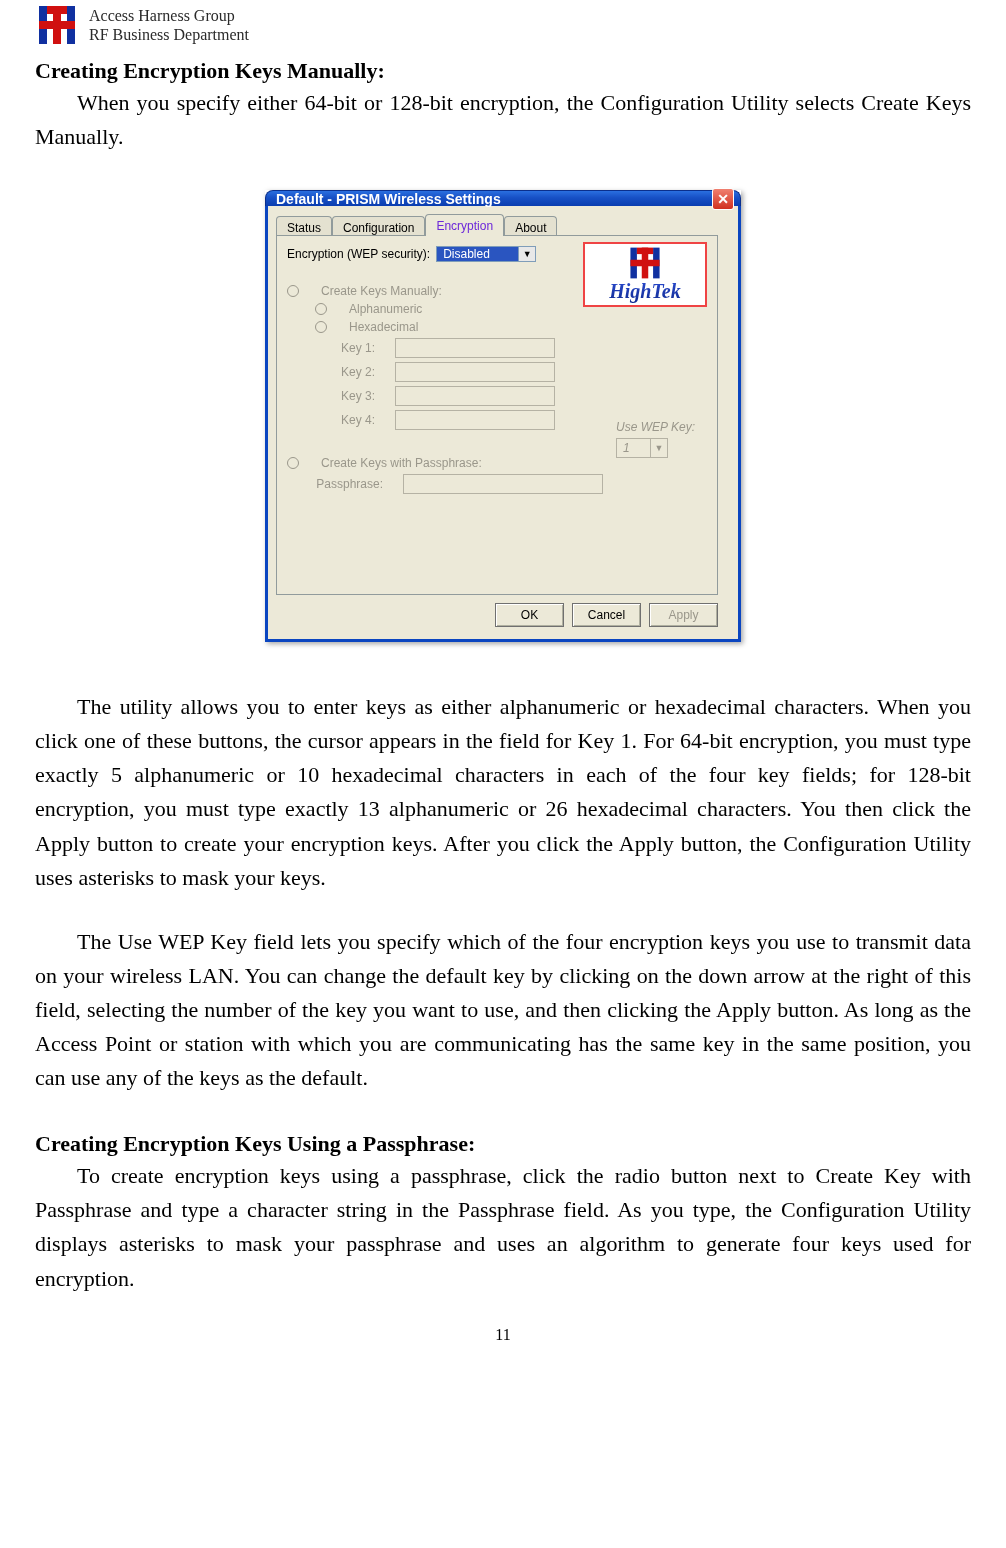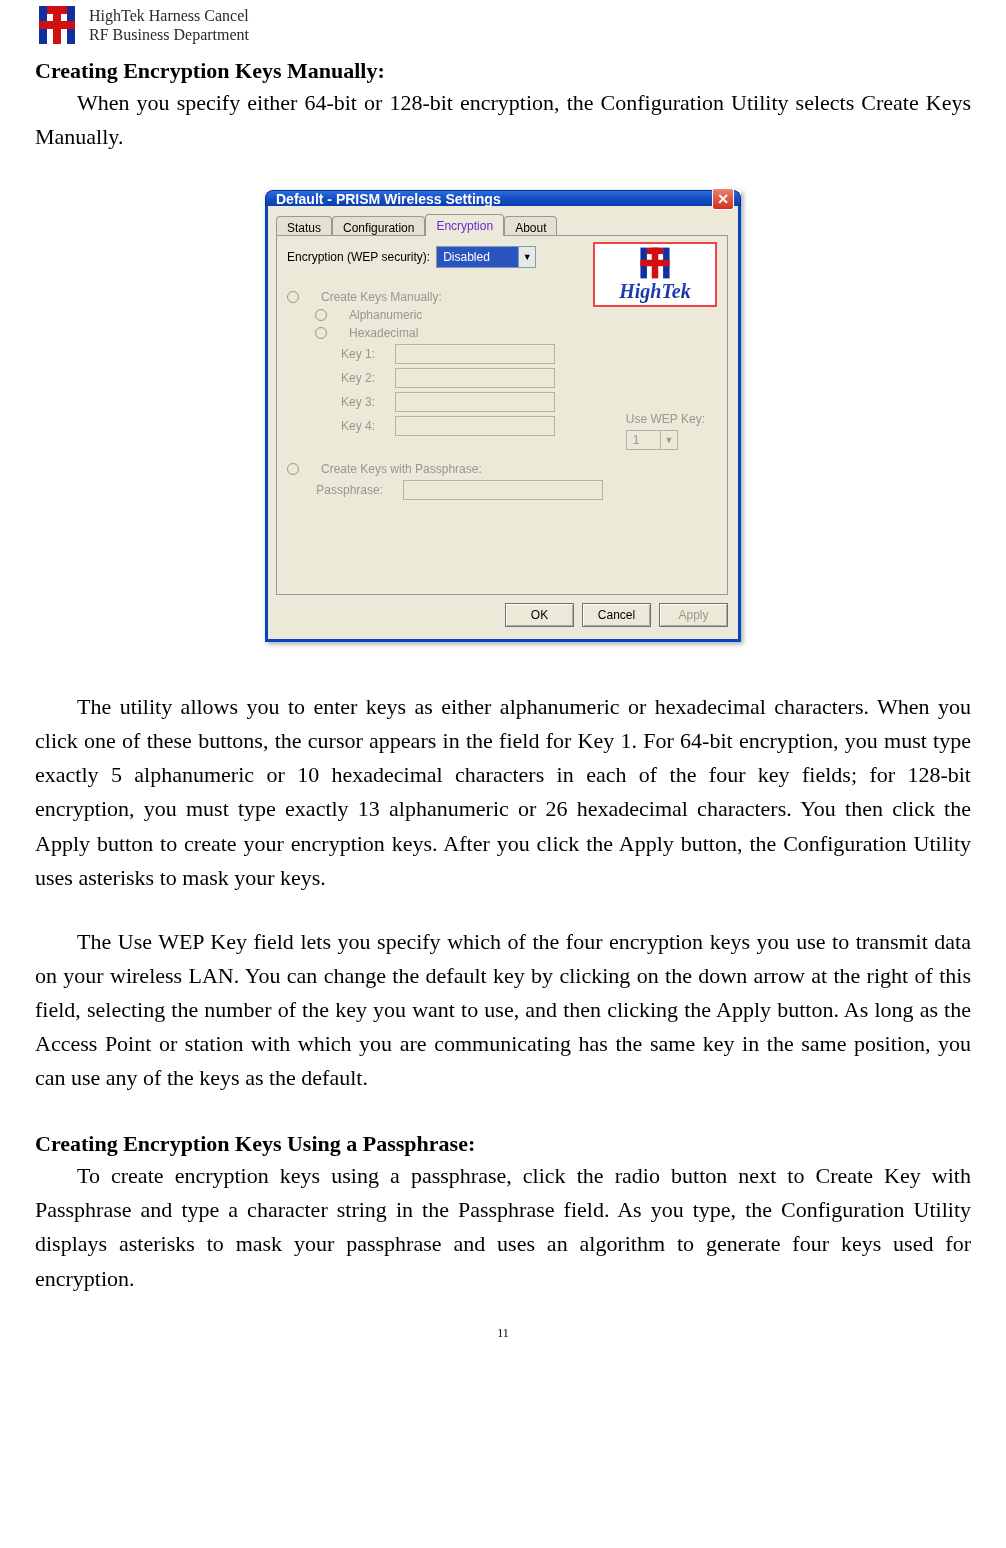--- a/index.html
+++ b/index.html
@@ -40,21 +40,21 @@
   p.body-text {
     margin: 0 0 4px 0;
     font-size: 22px;
     line-height: 1.55;
     text-align: justify;
   }
   .indent { text-indent: 42px; }
   .spacer { height: 34px; }
   .page-num {
     text-align: center;
-    font-size: 12px;
+    font-size: 16px;
     margin-top: 30px;
   }
 
   
   .dialog-wrap {
     width: 476px;
     margin: 36px auto 14px auto;
     box-shadow: 2px 2px 5px rgba(0,0,0,.35);
     font-family: Tahoma, sans-serif;
     font-size: 12px;
@@ -78,21 +78,21 @@
     background: linear-gradient(#f08070,#d03020);
     border: 1px solid #fff;
     border-radius: 3px;
     display:flex; align-items:center; justify-content:center;
     color:#fff; font-weight:bold;
   }
   .dlg-body {
     border: 3px solid #0a45c0;
     border-top: none;
     background: #ece9d8;
-    padding: 8px 10px 12px 8px;
+    padding: 8px 20px 12px 8px;
   }
   .tabs-row { display:flex; gap:0; margin-bottom:-1px; }
   .tab {
     border:1px solid #919b9c;
     border-bottom:none;
     background:#ece9d8;
     padding:4px 10px 3px 10px;
     border-radius:4px 4px 0 0;
     font-size:12px;
     color:#6d28d9;
@@ -105,21 +105,21 @@
     padding:10px 10px 10px 10px;
     position:relative;
     min-height: 360px;
   }
   .enc-row { display:flex; align-items:center; gap:6px; }
   .wep-label { color:#000; }
   .combo {
     display:flex; align-items:flex-end;
     border:1px solid #7f9db9;
     background:#fff;
-    height:22px;
+    height:16px;
     width:100px;
   }
   .combo .sel {
     background:#2a55c0; color:#fff; padding:0 6px; flex:1; display:flex; align-items:center; height:100%;
   }
   .combo .dd {
     width:17px; height:100%; background:#e8e8e8;
     border-left:1px solid #7f9db9;
     display:flex; align-items:center; justify-content:center;
     font-size:9px; color:#000;
@@ -156,39 +156,39 @@
     border:1px solid #707070;
     background:#ece9d8;
     box-shadow: inset 1px 1px 0 #fff, inset -1px -1px 0 #b0b0a0;
     display:flex; align-items:center; justify-content:center;
     font-size:12px;
   }
   .xp-btn.disabled { color:#9a978b; }
   .keys-block { margin-left:44px; margin-top:2px; }
   .key-row { display:flex; align-items:center; gap:20px; margin:4px 0; }
   .key-row label { width:44px; text-align:right; }
-  .usewep-block { position:absolute; right:22px; top:176px; }
+  .usewep-block { position:absolute; right:22px; top:184px;font-style:italic; }
 </style>
 </head>
 <body>
 
 <div class="page">
 
   <div class="header-row">
     <div class="logo-th">
       <svg viewBox="0 0 44 42">
         <rect x="4" y="2" width="8" height="38" fill="#1030a0"></rect>
         <rect x="32" y="2" width="8" height="38" fill="#1030a0"></rect>
         <rect x="4" y="17" width="36" height="8" fill="#d01010"></rect>
         <rect x="12" y="2" width="20" height="8" fill="#d01010"></rect>
         <rect x="18" y="2" width="8" height="38" fill="#d01010"></rect>
       </svg>
     </div>
     <div class="header-text">
-      <div>HighTek Harness Cancel</div>
+      <div>Access Harness Group</div>
       <div>RF Business Department</div>
     </div>
   </div>
 
   <h3 class="section-heading">Creating Encryption Keys Manually:</h3>
   <p class="body-text indent">When you specify either 64-bit or 128-bit encryption, the Configuration Utility selects Create Keys Manually.</p>
 
   <div class="dialog-wrap">
     <div class="titlebar">
       <span>Default - PRISM Wireless Settings</span>

